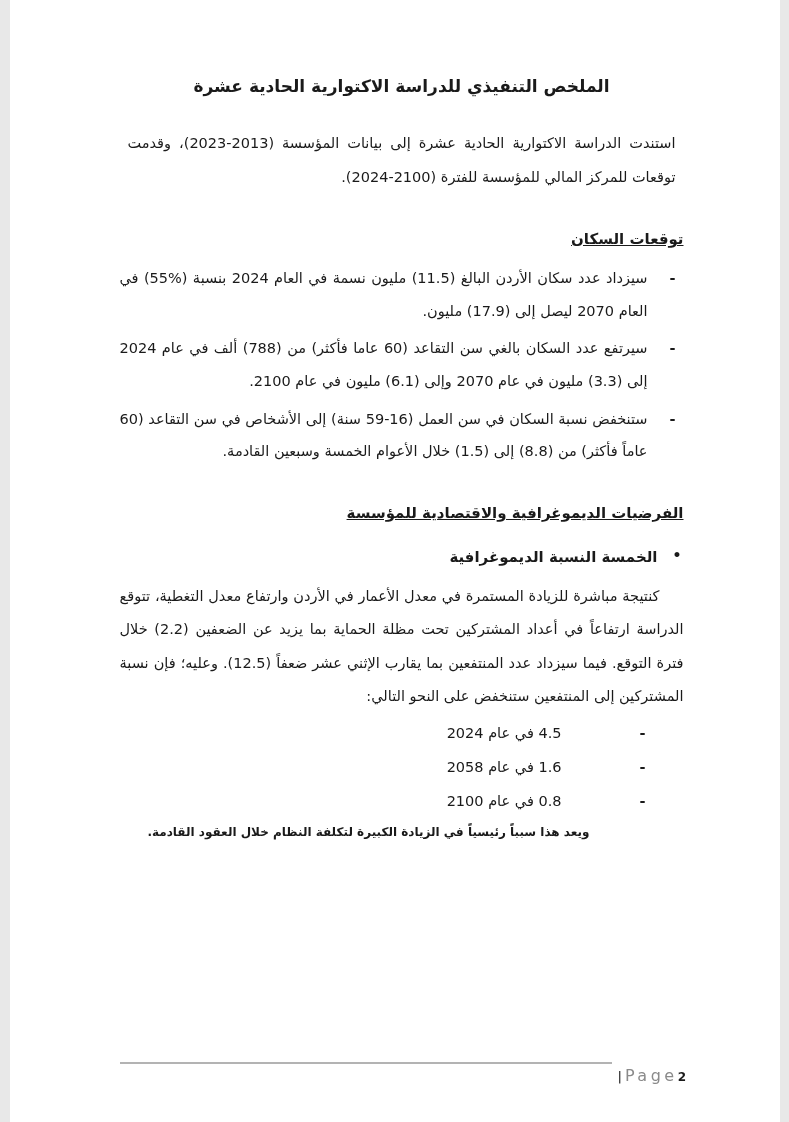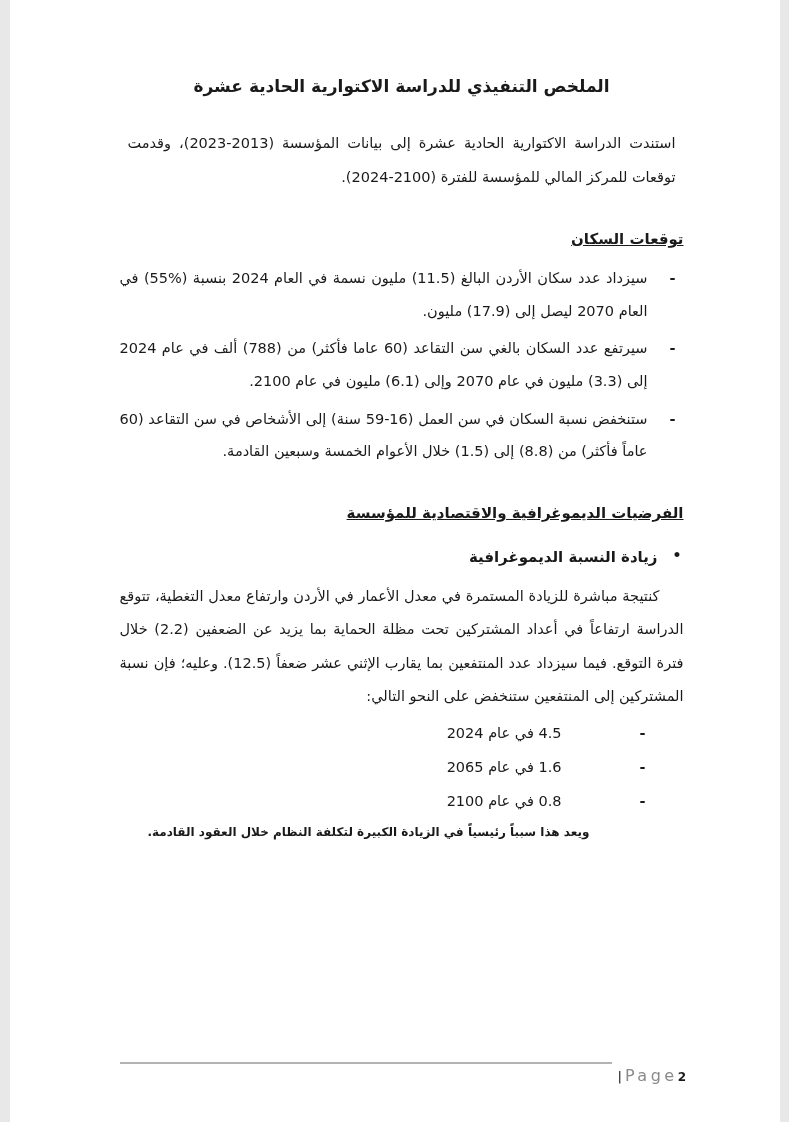--- a/index.html
+++ b/index.html
@@ -136,33 +136,33 @@
       <li>
         <span class="marker">-</span>
         <span>ستنخفض نسبة السكان في سن العمل (16-59 سنة) إلى الأشخاص في سن التقاعد (60 عاماً فأكثر) من (8.8) إلى (1.5) خلال الأعوام الخمسة وسبعين القادمة.</span>
       </li>
     </ul>
 
     <h2 class="section-heading">الفرضيات الديموغرافية والاقتصادية للمؤسسة</h2>
 
     <div class="sub-bullet">
       <span class="marker">•</span>
-      <span>زيادة النسبة الديموغرافية</span>
+      <span>الخمسة النسبة الديموغرافية</span>
     </div>
 
     <p class="body-para">كنتيجة مباشرة للزيادة المستمرة في معدل الأعمار في الأردن وارتفاع معدل التغطية، تتوقع الدراسة ارتفاعاً في أعداد المشتركين تحت مظلة الحماية بما يزيد عن الضعفين (2.2) خلال فترة التوقع. فيما سيزداد عدد المنتفعين بما يقارب الإثني عشر ضعفاً (12.5). وعليه؛ فإن نسبة المشتركين إلى المنتفعين ستنخفض على النحو التالي:</p>
 
     <ul class="ratio-list">
       <li>
         <span class="marker">-</span>
         <span>4.5 في عام 2024</span>
       </li>
       <li>
         <span class="marker">-</span>
-        <span>1.6 في عام 2065</span>
+        <span>1.6 في عام 2058</span>
       </li>
       <li>
         <span class="marker">-</span>
         <span>0.8 في عام 2100</span>
       </li>
     </ul>
 
     <p class="conclusion">ويعد هذا سبباً رئيسياً في الزيادة الكبيرة لتكلفة النظام خلال العقود القادمة.</p>
 
   </div>

